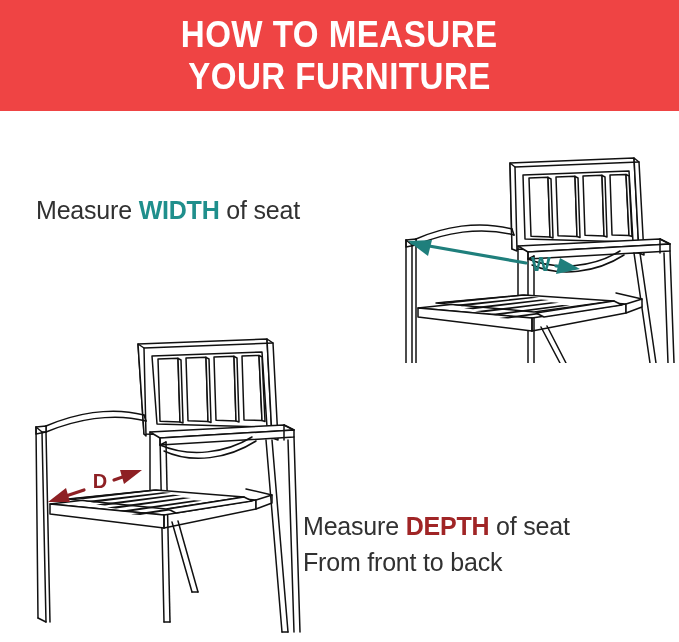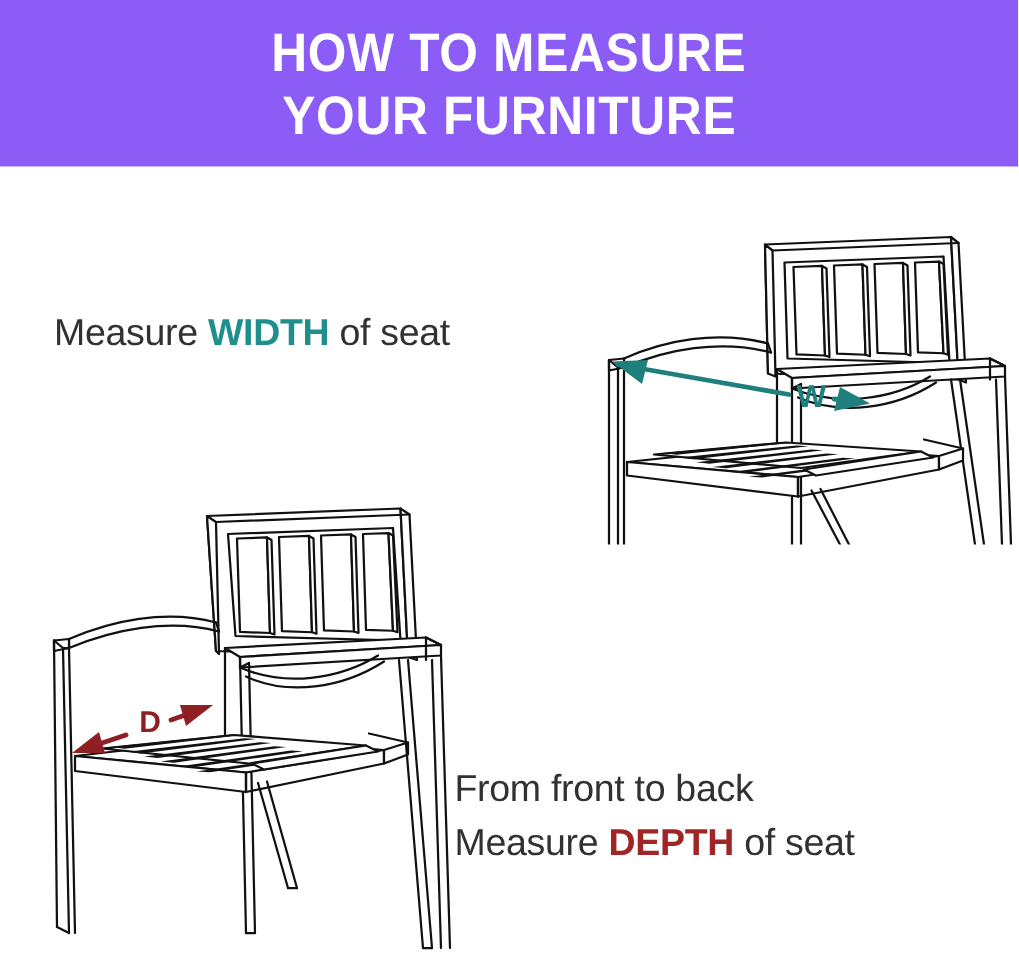--- a/index.html
+++ b/index.html
@@ -18,21 +18,21 @@
     overflow: hidden;
   }
 
   
   #header-banner {
     position: absolute;
     left: 0;
     top: 0;
     width: 679px;
     height: 111px;
-    background: #8b5cf6;
+    background: #ef4444;
     display: flex;
     flex-direction: column;
     align-items: center;
     justify-content: center;
   }
   .header-line {
     color: #ffffff;
     font-family: "Liberation Sans", sans-serif;
     font-weight: bold;
     font-size: 36px;
@@ -48,21 +48,21 @@
     position: absolute;
     font-family: "Liberation Sans", sans-serif;
     font-size: 25px;
     line-height: 36px;
     color: #313131;
     letter-spacing: -0.2px;
     white-space: nowrap;
   }
   #caption-width {
     left: 36px;
-    top: 204px;
+    top: 192px;
   }
   #caption-depth {
     left: 303px;
     top: 508px;
   }
   .kw-width {
     color: #1f8f8c;
     font-weight: bold;
   }
   .kw-depth {
@@ -104,22 +104,22 @@
   <div id="header-banner">
     <div class="header-line">HOW TO MEASURE</div>
     <div class="header-line">YOUR FURNITURE</div>
   </div>
 
   <div class="caption" id="caption-width">
     <div><span>Measure </span><span class="kw-width">WIDTH</span><span> of seat</span></div>
   </div>
 
   <div class="caption" id="caption-depth">
+    <div><span>Measure </span><span class="kw-depth">DEPTH</span><span> of seat</span></div>
     <div>From front to back</div>
-    <div><span>Measure </span><span class="kw-depth">DEPTH</span><span> of seat</span></div>
   </div>
 
   <div class="chair-wrap" id="chair-width-wrap">
     <svg class="chair-svg" viewBox="0 0 281 222" xmlns="http://www.w3.org/2000/svg">
       <g fill="none" stroke="#111111" stroke-width="1.5" stroke-linejoin="round" stroke-linecap="round">
 
         <path d="M112 22 L236 17 L241 112 L114 108 Z" fill="#ffffff"></path>
         <path d="M236 17 L241 21 L246 114 L241 112 Z" fill="#ffffff"></path>
         <path d="M112 22 L117 26 L119 110 L114 108 Z" fill="#ffffff"></path>
         <path d="M117 26 L241 21"></path>

